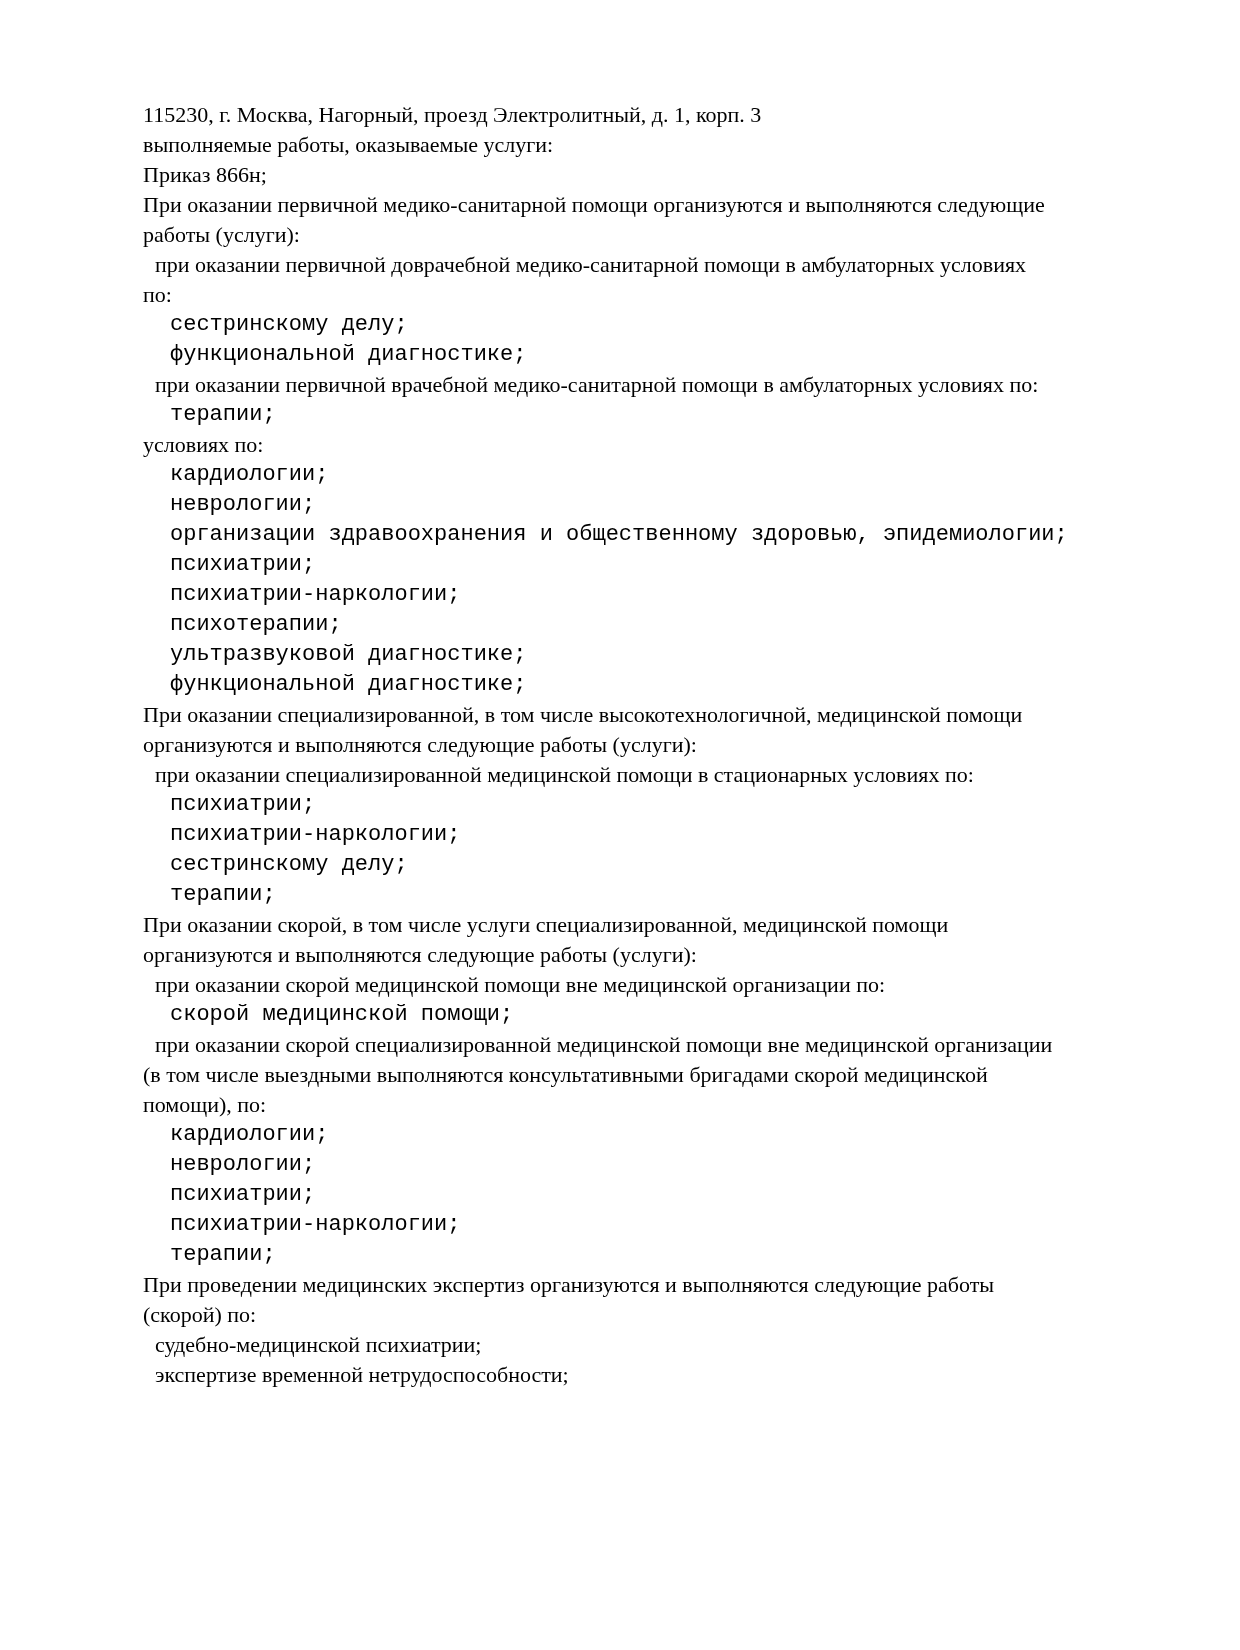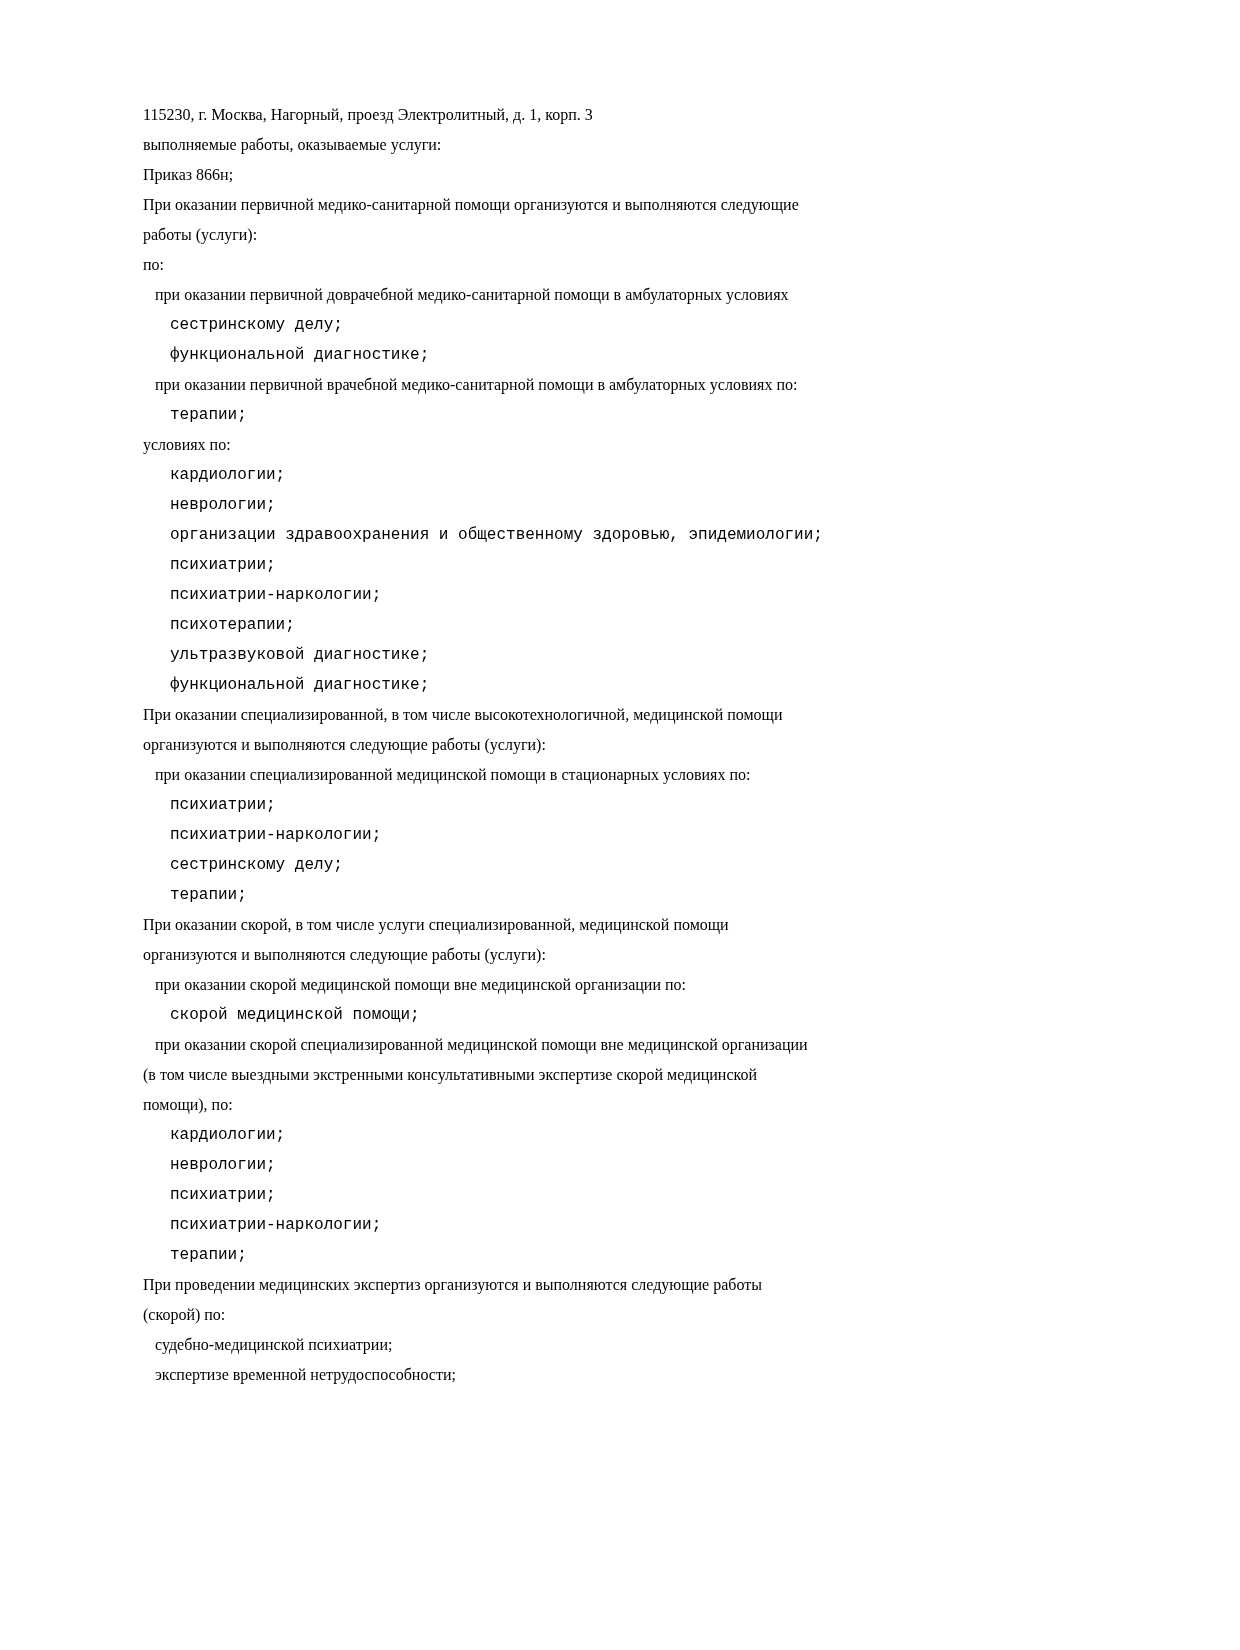--- a/index.html
+++ b/index.html
@@ -16,43 +16,43 @@
     position: relative;
     width: 1240px;
     height: 1650px;
     background: #ffffff;
     overflow: hidden;
     box-sizing: border-box;
     padding: 100px 60px 0 143px;
     color: #000000;
   }
   .text-block {
-    font-size: 16px;
+    font-size: 22px;
     line-height: 30px;
   }
   .line {
     white-space: pre;
     height: 30px;
   }
   .indent-0 { padding-left: 0; }
   .indent-1 { padding-left: 12px; }
   .indent-2 { padding-left: 27px; font-family: Liberation Mono, monospace; }
 </style>
 </head>
 <body>
 
 <div class="page">
   <div class="text-block" id="text-block">
       <div class="line indent-0">115230, г. Москва, Нагорный, проезд Электролитный, д. 1, корп. 3</div>
       <div class="line indent-0">выполняемые работы, оказываемые услуги:</div>
       <div class="line indent-0">Приказ 866н;</div>
       <div class="line indent-0">При оказании первичной медико-санитарной помощи организуются и выполняются следующие</div>
       <div class="line indent-0">работы (услуги):</div>
+      <div class="line indent-1">при оказании первичной доврачебной медико-санитарной помощи в амбулаторных условиях</div>
       <div class="line indent-0">по:</div>
-      <div class="line indent-1">при оказании первичной доврачебной медико-санитарной помощи в амбулаторных условиях</div>
       <div class="line indent-2">сестринскому делу;</div>
       <div class="line indent-2">функциональной диагностике;</div>
       <div class="line indent-1">при оказании первичной врачебной медико-санитарной помощи в амбулаторных условиях по:</div>
       <div class="line indent-2">терапии;</div>
       <div class="line indent-0">условиях по:</div>
       <div class="line indent-2">кардиологии;</div>
       <div class="line indent-2">неврологии;</div>
       <div class="line indent-2">организации здравоохранения и общественному здоровью, эпидемиологии;</div>
       <div class="line indent-2">психиатрии;</div>
       <div class="line indent-2">психиатрии-наркологии;</div>
@@ -64,21 +64,21 @@
       <div class="line indent-1">при оказании специализированной медицинской помощи в стационарных условиях по:</div>
       <div class="line indent-2">психиатрии;</div>
       <div class="line indent-2">психиатрии-наркологии;</div>
       <div class="line indent-2">сестринскому делу;</div>
       <div class="line indent-2">терапии;</div>
       <div class="line indent-0">При оказании скорой, в том числе услуги специализированной, медицинской помощи</div>
       <div class="line indent-0">организуются и выполняются следующие работы (услуги):</div>
       <div class="line indent-1">при оказании скорой медицинской помощи вне медицинской организации по:</div>
       <div class="line indent-2">скорой медицинской помощи;</div>
       <div class="line indent-1">при оказании скорой специализированной медицинской помощи вне медицинской организации</div>
-      <div class="line indent-0">(в том числе выездными экстренными консультативными экспертизе скорой медицинской</div>
+      <div class="line indent-0">(в том числе выездными выполняются консультативными бригадами скорой медицинской</div>
       <div class="line indent-0">помощи), по:</div>
       <div class="line indent-2">кардиологии;</div>
       <div class="line indent-2">неврологии;</div>
       <div class="line indent-2">психиатрии;</div>
       <div class="line indent-2">психиатрии-наркологии;</div>
       <div class="line indent-2">терапии;</div>
       <div class="line indent-0">При проведении медицинских экспертиз организуются и выполняются следующие работы</div>
       <div class="line indent-0">(скорой) по:</div>
       <div class="line indent-1">судебно-медицинской психиатрии;</div>
       <div class="line indent-1">экспертизе временной нетрудоспособности;</div>

